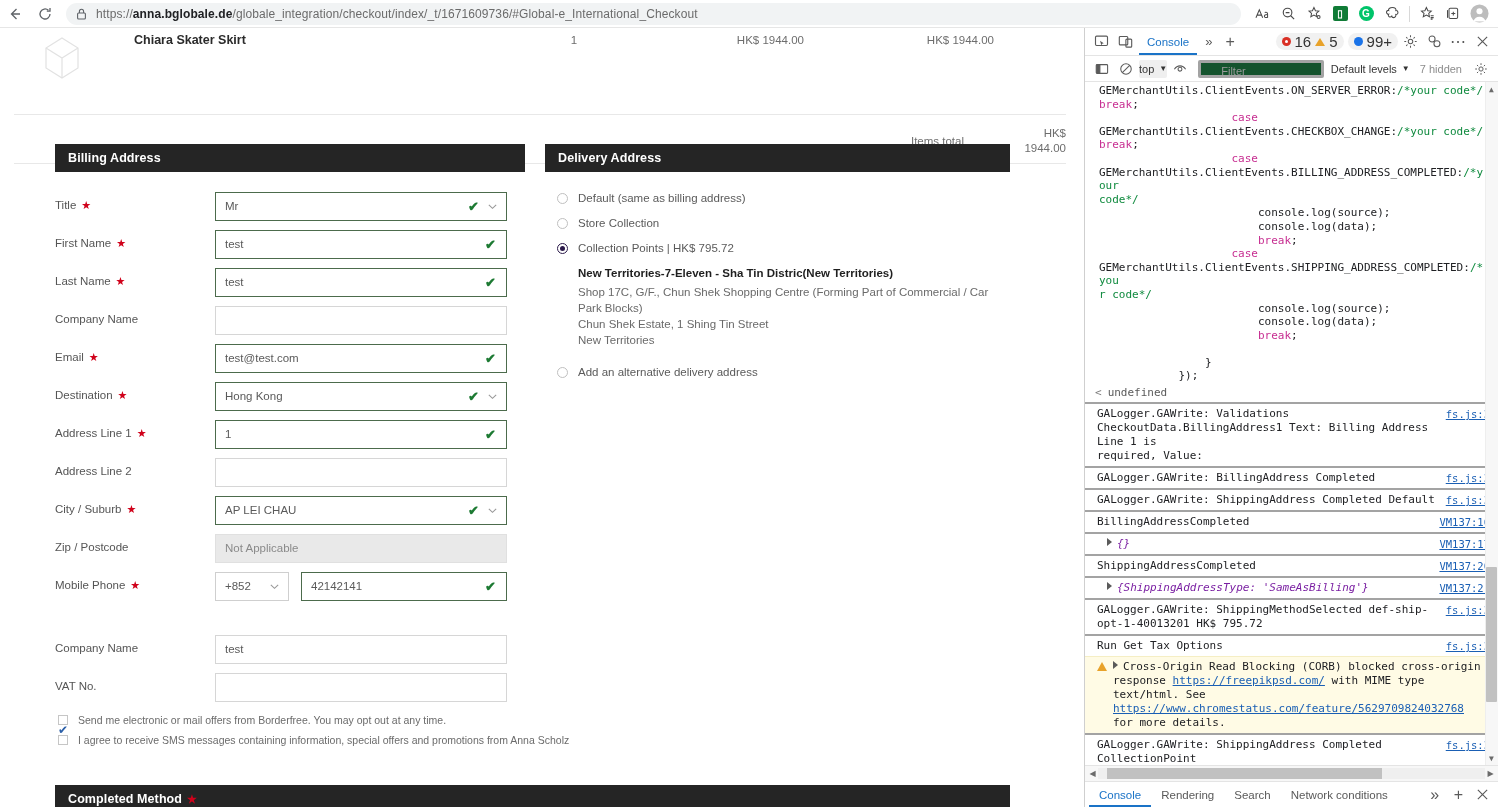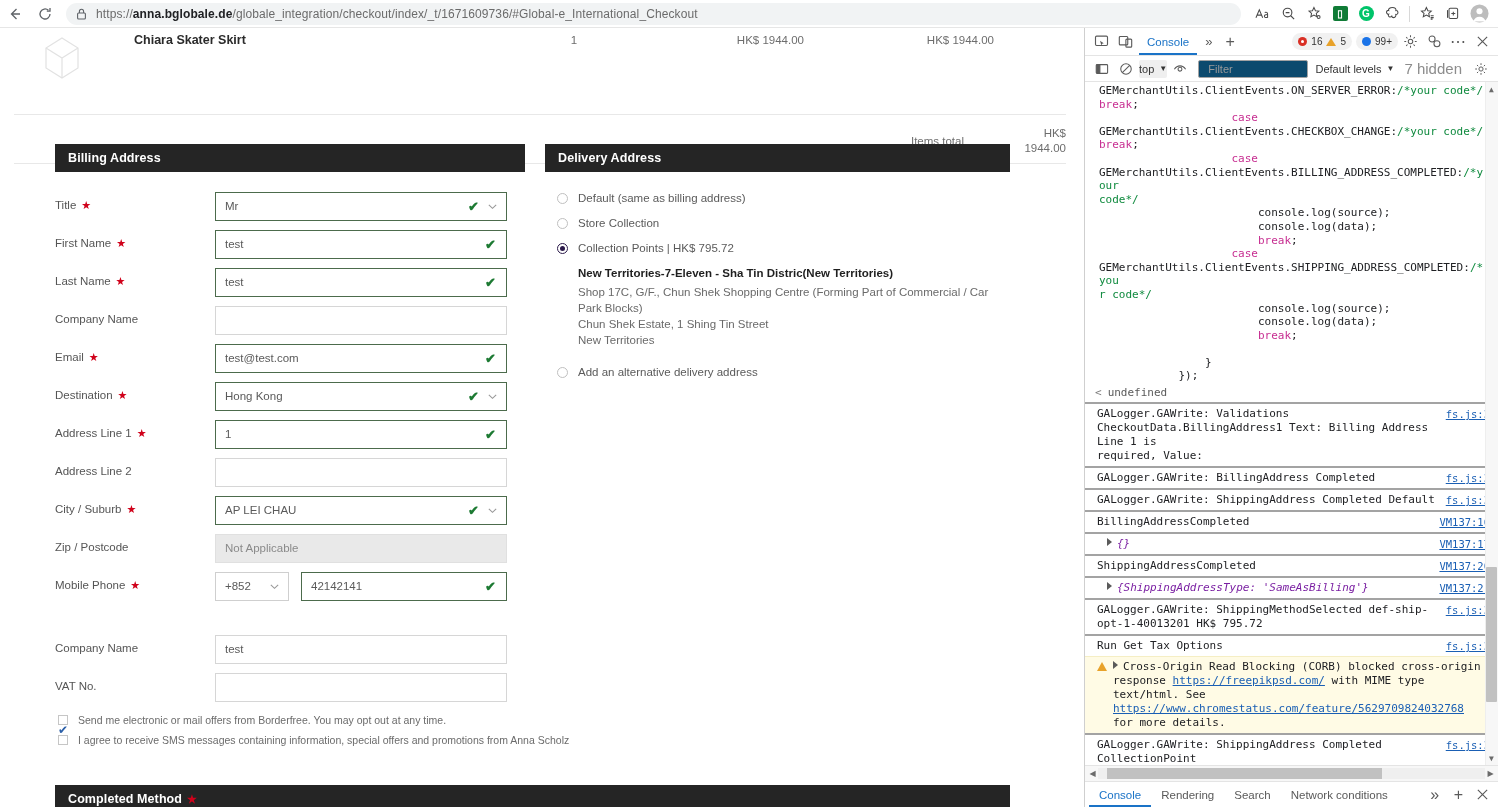--- a/index.html
+++ b/index.html
@@ -162,44 +162,44 @@
   .dt-tab {
     font-size: 11.5px; color: #1a73c7; padding: 0 8px; height: 27px; line-height: 29px;
     border-bottom: 2px solid #1a73c7; margin: 0 2px;
   }
   .dt-chev { font-size: 13px; color: #5a5a5a; padding: 0 6px; }
   .dt-plus { font-size: 16px; color: #5a5a5a; padding: 0 7px; line-height: 1; }
   .dt-spacer { flex: 1 1 auto; }
   .dt-badges { display: flex; align-items: center; gap: 4px; }
   .badge-grp {
     background: #f1f1f1; border-radius: 9px; height: 17px; display: flex; align-items: center;
-    padding: 0 6px; gap: 4px; font-size: 10px; color: #333;
+    padding: 0 6px; gap: 4px; font-size: 15px; color: #333;
   }
   .dot-err { width: 9px; height: 9px; border-radius: 50%; background: #d93025;
      display:flex;align-items:center;justify-content:center;}
   .dot-err::after{content:'';width:3px;height:3px;border-radius:50%;background:#fff;}
   .tri-warn { width:0;height:0;border-left:5px solid transparent;border-right:5px solid transparent;border-bottom:8px solid #e8a22a;}
   .dot-info { width: 9px; height: 9px; border-radius: 50%; background: #1a73e8; }
 
   .dt-filterbar {
     height: 26px; display: flex; align-items: center; padding: 0 6px; gap: 2px;
     border-bottom: 1px solid #e4e4e4; background: #fff; flex: 0 0 26px;
   }
   .fb-ico { width: 22px; height: 22px; display:flex; align-items:center; justify-content:center; color:#5a5a5a;}
   .ctx-sel {
     background: #efefef; border-radius: 2px; height: 18px; display: flex; align-items: center;
     padding: 0 0; font-size: 11px; color: #333; gap: 5px;
   }
   .filter-input {
-    flex: 1 1 auto; height: 18px; border: 1px solid #a3a3a3; background: #0c4a6e;
-    font-size: 11px; color: #9a9a9a; line-height: 16px; padding: 0 9px; margin: 0 5px;
+    flex: 1 1 auto; height: 18px; border: 3px solid #a3a3a3; background: #14532d;
+    font-size: 11px; color: #9a9a9a; line-height: 16px; padding: 0 20px; margin: 0 5px;
     border-radius: 2px; max-width: 150px;
   }
   .levels { font-size: 11px; color: #333; display: flex; align-items: center; gap: 5px; }
-  .hidden-cnt { font-size: 15px; color: #8c8c8c; margin: 0 6px 0 8px; }
+  .hidden-cnt { font-size: 11px; color: #8c8c8c; margin: 0 6px 0 8px; }
 
   .console-body {
     flex: 1 1 auto; overflow: hidden; position: relative;
     font-family: "DejaVu Sans Mono", monospace; font-size: 11px;
     background: #fff;
   }
   .code-block { padding: 2px 14px 0 14px; color: #202124; line-height: 13.6px; white-space: pre-wrap; word-break: break-word;}
   .kw-pink { color: #c72e91; }
   .kw-comment { color: #0f8a3e; }
 

